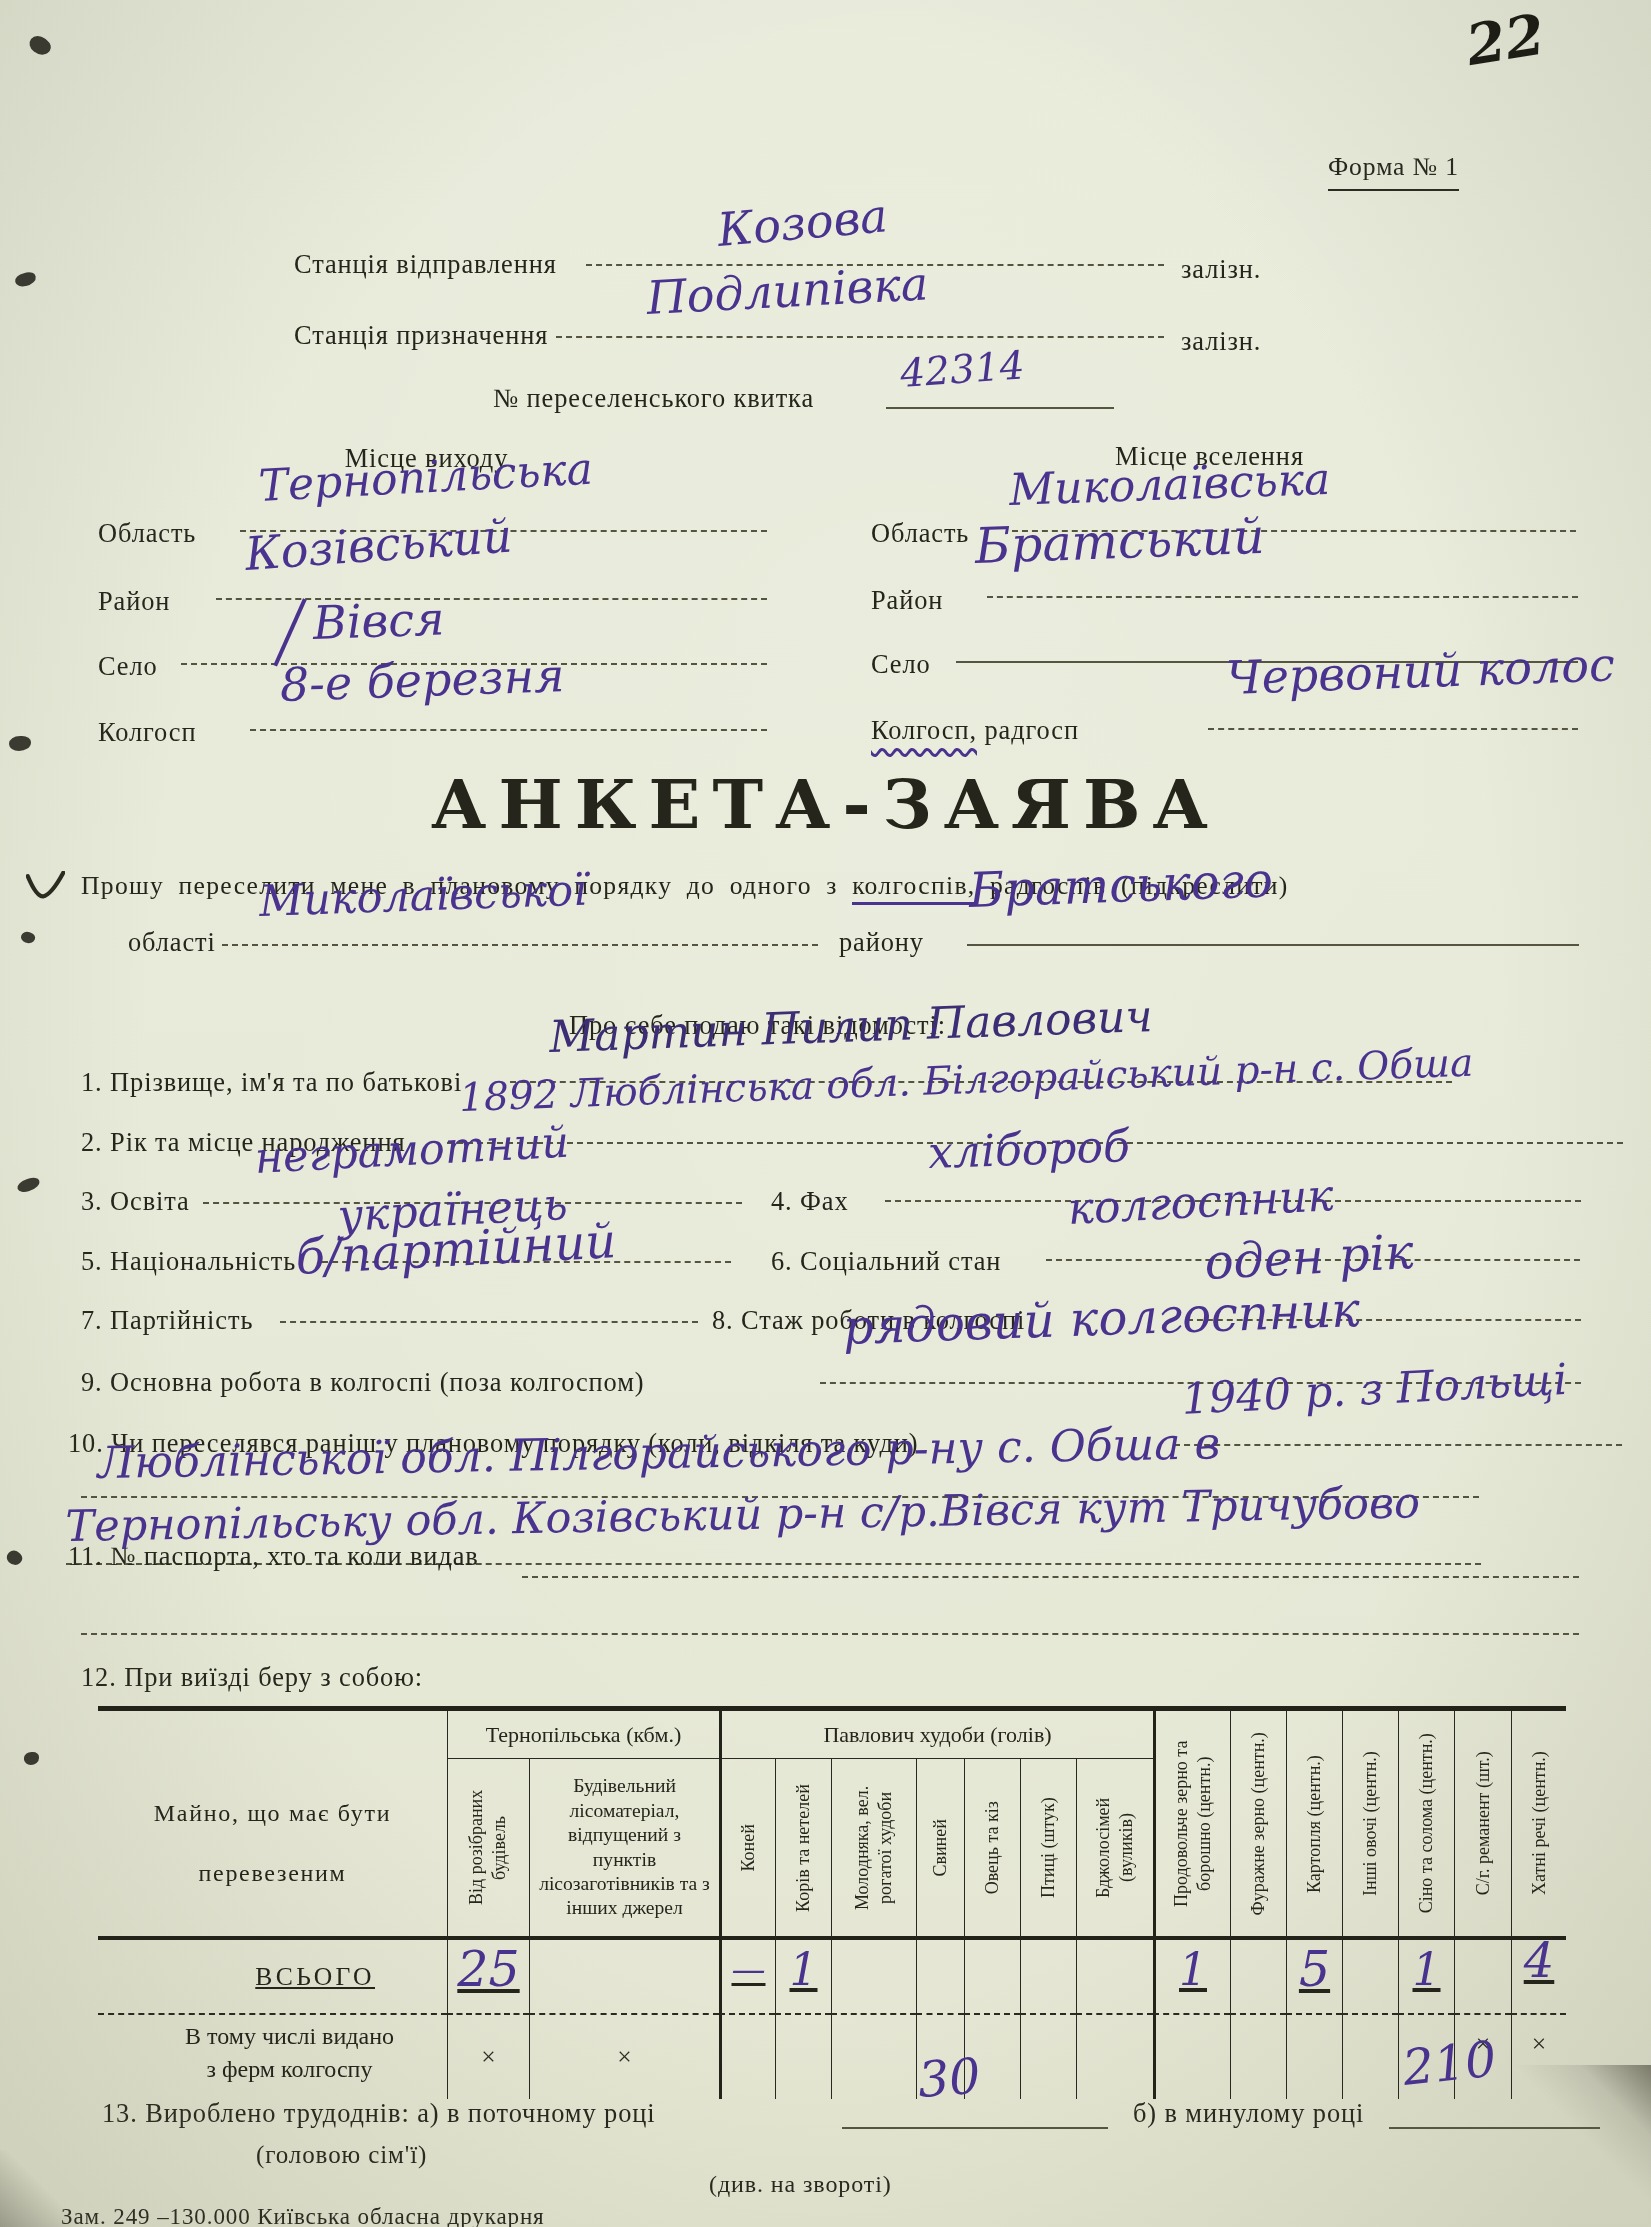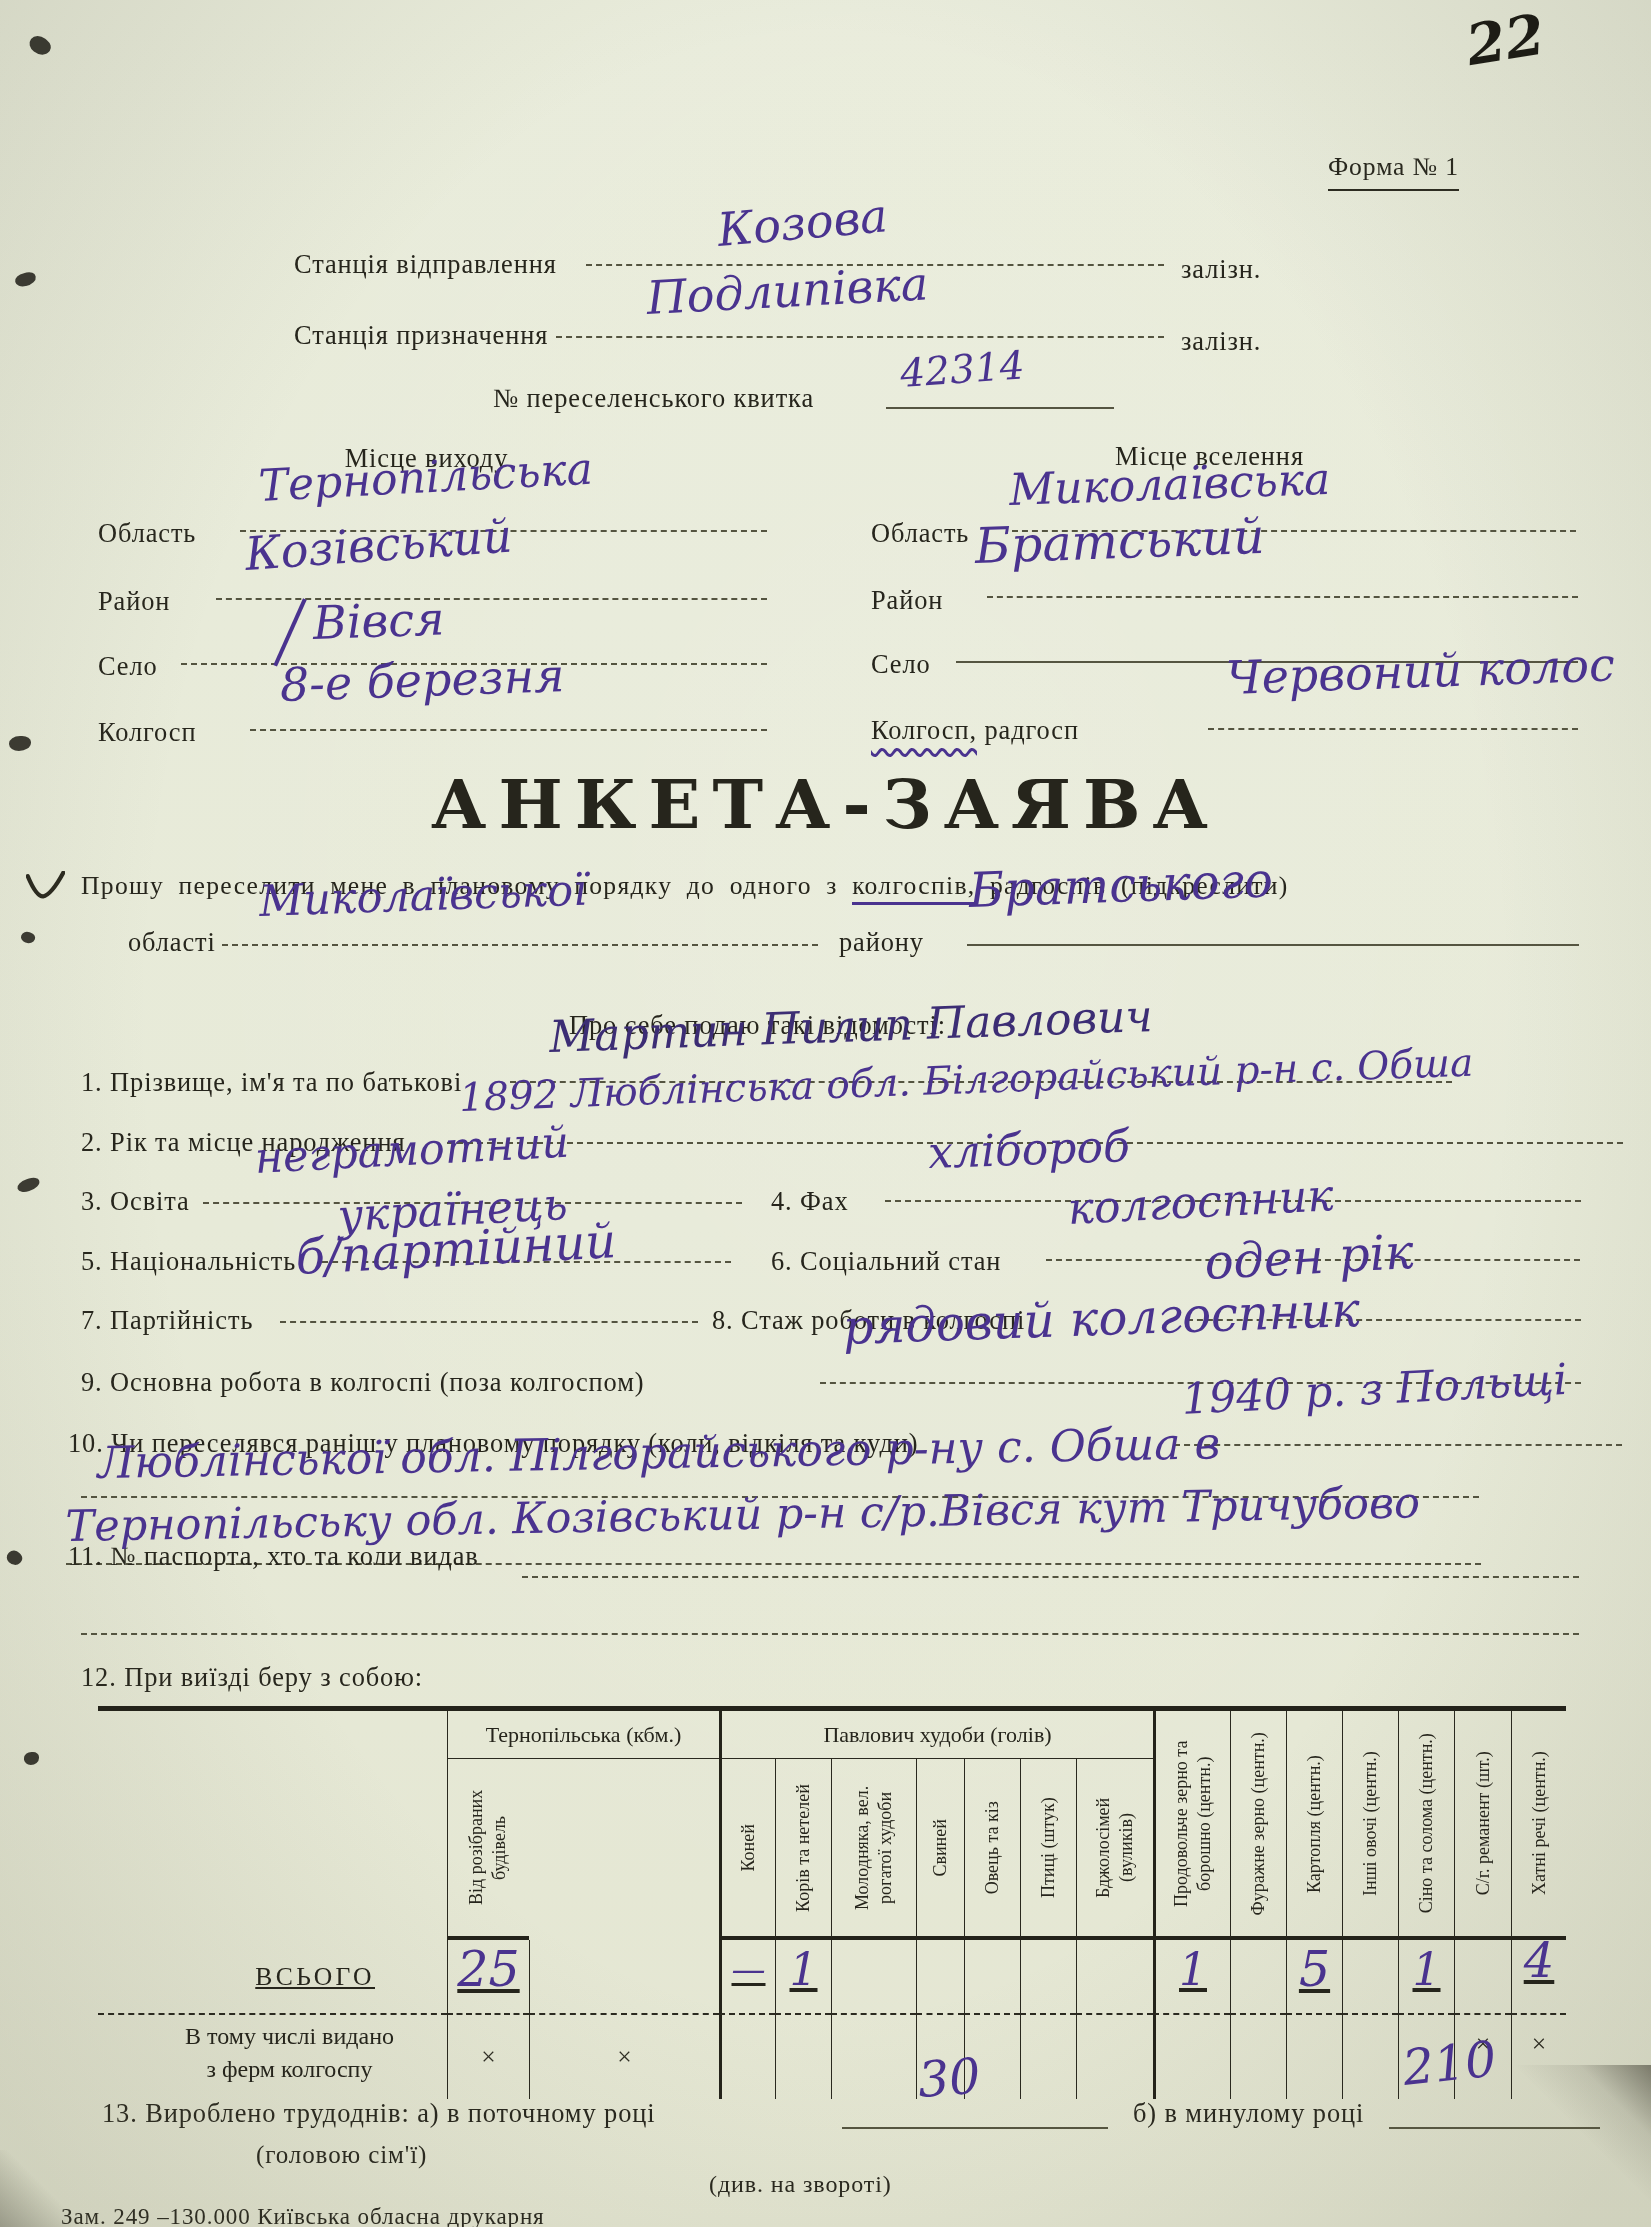--- a/index.html
+++ b/index.html
@@ -177,26 +177,28 @@
   <div class="fill" style="left:66px;top:1563px;width:1415px;"></div>
 
   <div class="lbl" style="left:68px;top:1541px;">11. № паспорта, хто та коли видав</div>
   <div class="fill" style="left:522px;top:1576px;width:1057px;"></div>
   <div class="fill" style="left:81px;top:1633px;width:1498px;"></div>
 
   <div class="lbl" style="left:81px;top:1662px;">12. При виїзді беру з собою:</div>
 
   <div class="t-grid">
 
+    <div class="tc c-majno hb">Майно, що має бути перевезеним</div>
     <div class="tc gb bl2" style="grid-row:1;grid-column:2 / span 2;font-size:22px;">Тернопільська (кбм.)</div>
     <div class="tc gb bl4" style="grid-row:1;grid-column:4 / span 7;font-size:22px;">Павлович худоби (голів)</div>
 
     <div class="tc hb bl2" style="grid-row:2;grid-column:2;">
         <span class="vh">Від розібраних будівель</span>
       </div>
+    <div class="tc hb bl2" style="grid-row:2;grid-column:3;font-size:19.6px;padding:3.4px 6.8px;">Будівельний лісоматеріал, відпущений з пунктів лісозаготівників та з інших джерел</div>
     <div class="tc hb bl4" style="grid-row:2;grid-column:4;">
         <span class="vh">Коней</span>
       </div>
     <div class="tc hb bl2" style="grid-row:2;grid-column:5;">
         <span class="vh">Корів та нетелей</span>
       </div>
     <div class="tc hb bl2" style="grid-row:2;grid-column:6;">
         <span class="vh">Молодняка, вел. рогатої худоби</span>
       </div>
     <div class="tc hb bl2" style="grid-row:2;grid-column:7;">

